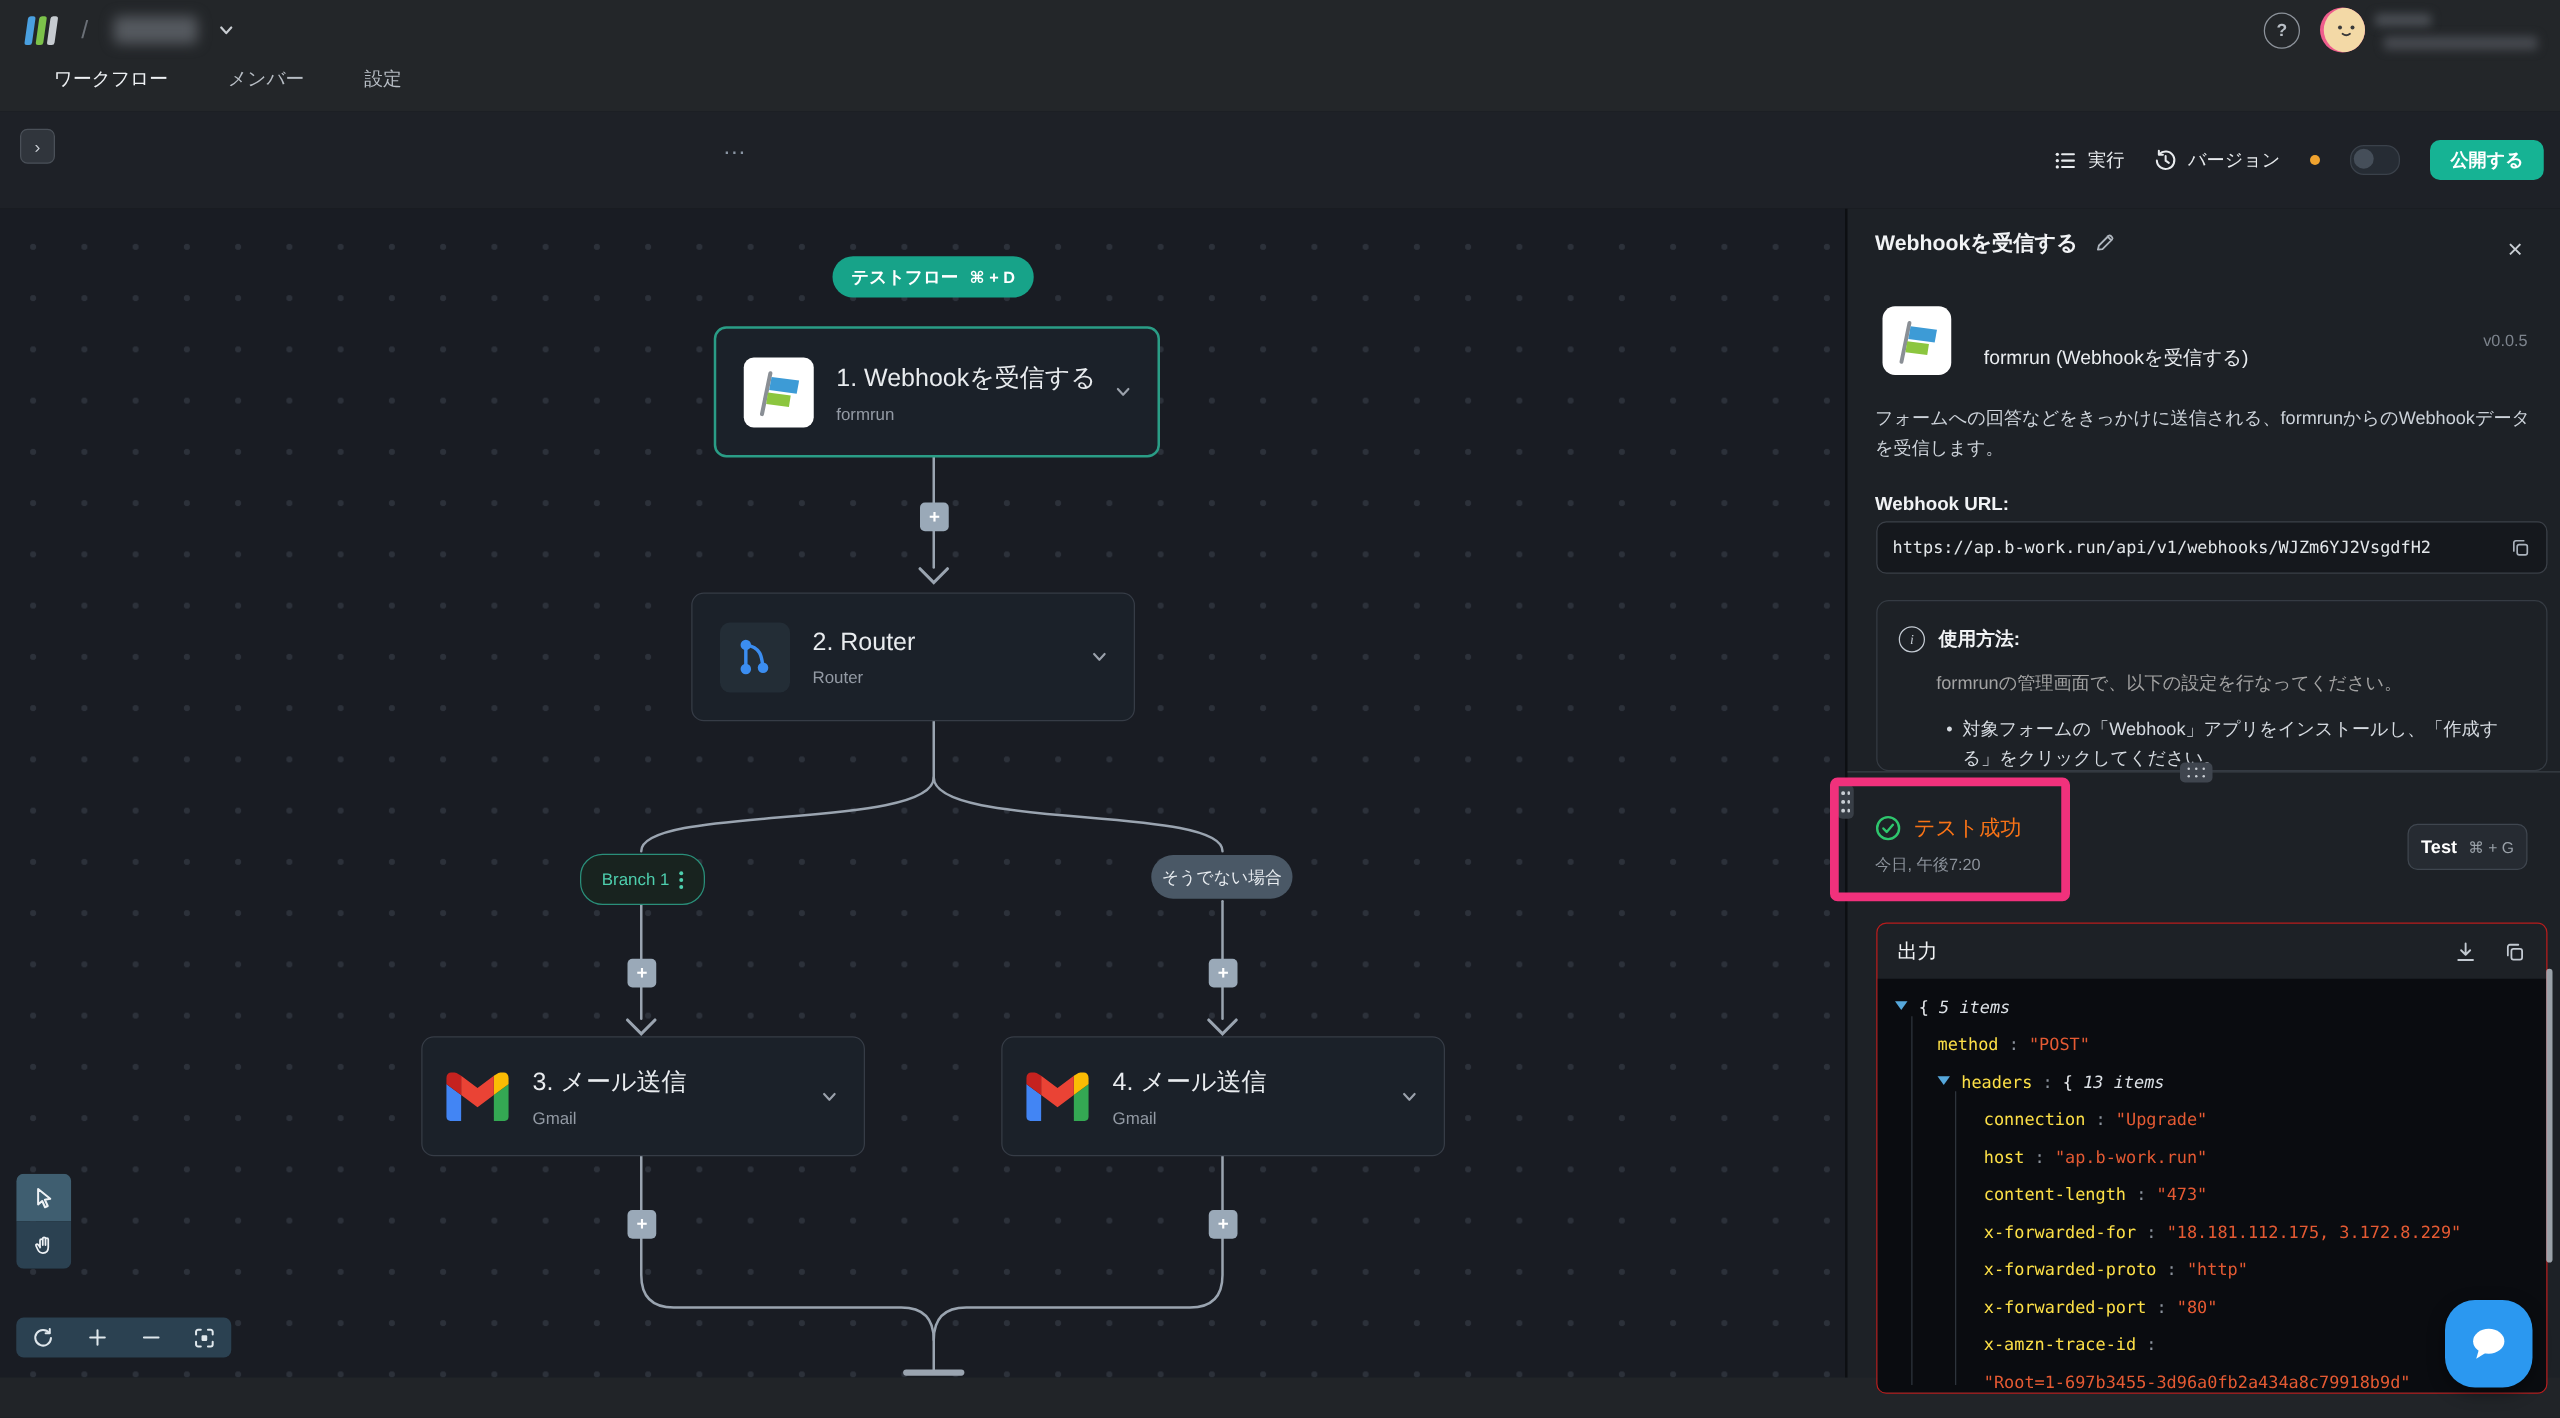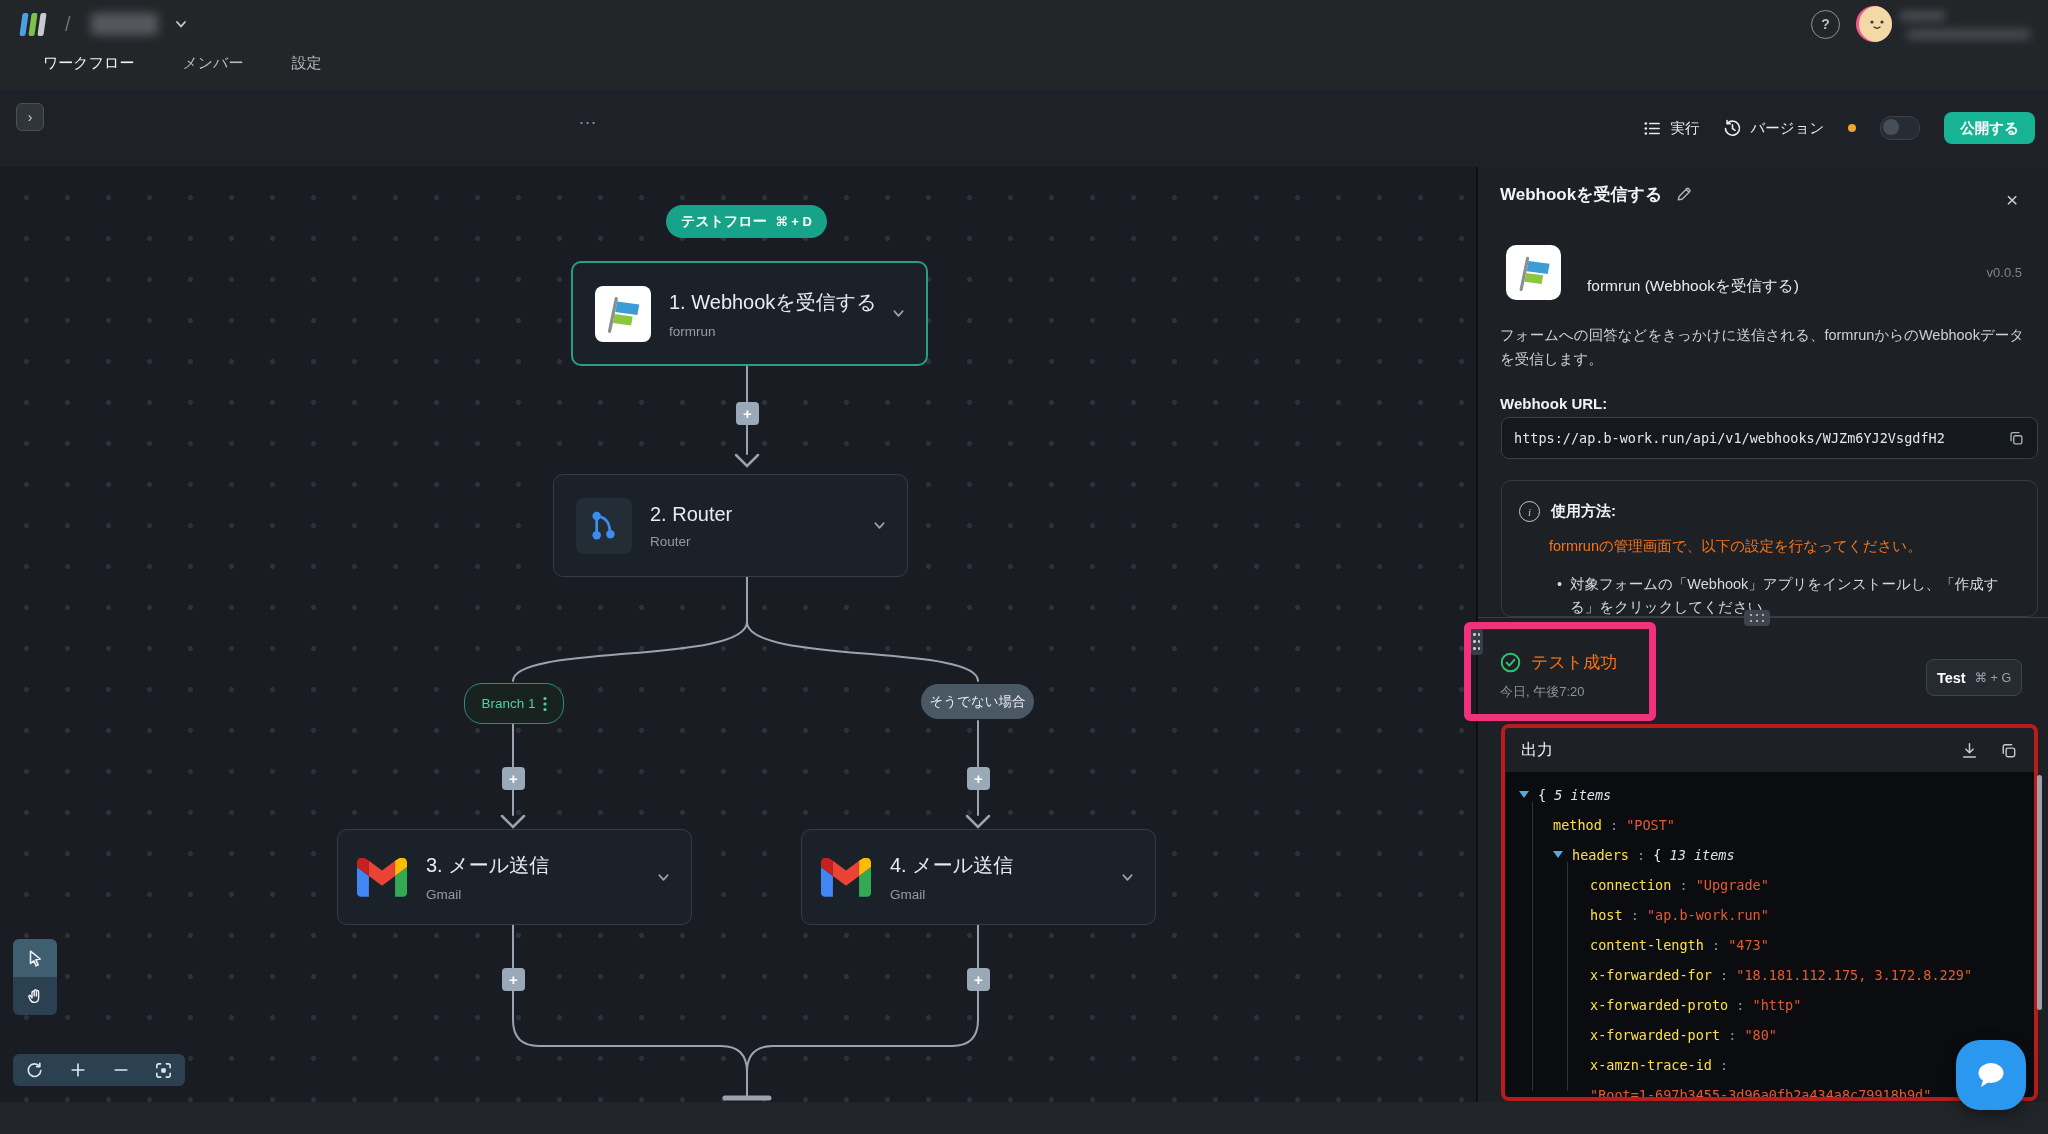--- a/index.html
+++ b/index.html
@@ -67,35 +67,35 @@
   .app-name{margin-left:26px;font-size:15.5px;color:#e9ecef;margin-top:28px;}
   .app-ver{margin-left:auto;font-size:13px;color:#7d848d;}
   .p-desc{position:absolute;left:22px;top:156px;width:528px;font-size:14.5px;line-height:24px;color:#ccd2d9;}
   .url-label{position:absolute;left:22px;top:228px;font-size:15px;font-weight:700;color:#f1f3f5;}
   .url-box{position:absolute;left:23px;top:250px;width:537px;height:42px;box-sizing:border-box;border:1px solid #3b4048;border-radius:8px;background:#15181d;display:flex;align-items:center;padding:0 12px;}
   .url-text{flex:1;font-family:"DejaVu Sans Mono","Liberation Mono",monospace;font-size:13.5px;color:#e3e7ea;white-space:nowrap;overflow:hidden;}
   .info-box{position:absolute;left:23px;top:313px;width:537px;height:137px;box-sizing:border-box;border:1px solid #353b43;border-radius:10px;overflow:hidden;}
   .info-head{position:absolute;left:17px;top:20px;display:flex;gap:11px;align-items:center;}
   .info-i{width:19px;height:19px;border-radius:50%;border:1.5px solid #c3cad2;color:#c3cad2;font-size:11px;display:flex;align-items:center;justify-content:center;font-family:"Liberation Serif",serif;font-style:italic;}
   .info-title{font-size:15px;font-weight:700;color:#f1f3f5;}
-  .info-intro{position:absolute;left:47px;top:56px;width:470px;font-size:14.5px;color:#f97316;}
+  .info-intro{position:absolute;left:47px;top:56px;width:470px;font-size:14.5px;color:#a3a3a3;}
   .info-bullet{position:absolute;left:68px;top:92px;width:450px;font-size:14.5px;line-height:23px;color:#d5dae0;}
   .info-bullet .b{position:absolute;left:-13px;}
   .splitter{position:absolute;left:0;top:450px;width:572px;height:1px;background:#3a4047;}
   .h-handle{position:absolute;left:266px;top:443px;width:26px;height:16px;border-radius:4px;background:#3f454e;display:grid;grid-template-columns:repeat(3,1fr);place-items:center;padding:2px 4px;box-sizing:border-box;cursor:row-resize;}
   .h-handle i,.v-handle i{width:2.5px;height:2.5px;border-radius:50%;background:#c9ced4;}
   .v-handle{position:absolute;left:-8px;top:461px;width:13px;height:27px;border-radius:4px;background:#383e46;display:grid;grid-template-columns:repeat(2,1fr);place-items:center;padding:3px 2px;box-sizing:border-box;cursor:grab;}
   .test-row{position:absolute;left:22px;top:484px;width:528px;}
   .test-status{display:flex;align-items:center;gap:10px;}
   .test-status .lbl{font-size:17px;color:#f97316;}
   .test-time{margin-top:9px;font-size:13px;color:#8b929b;}
   .test-btn{position:absolute;left:426px;top:8px;width:96px;height:37px;box-sizing:border-box;border:1px solid #3f464f;border-radius:8px;background:#262b32;display:flex;align-items:center;justify-content:center;gap:9px;cursor:pointer;}
   .test-btn .t{font-size:14.5px;font-weight:700;color:#fff;}
   .test-btn .k{font-size:12.5px;color:#9aa1a9;}
-  .output-box{position:absolute;left:23px;top:557px;width:537px;height:377px;box-sizing:border-box;border:4px solid #b91c1c;border-radius:8px;overflow:hidden;}
+  .output-box{position:absolute;left:23px;top:571px;width:537px;height:377px;box-sizing:border-box;border:1px solid #b91c1c;border-radius:8px;overflow:hidden;}
   .out-head{height:44px;display:flex;align-items:center;padding:0 16px;}
   .out-title{font-size:16px;color:#f1f3f5;}
   .out-icons{margin-left:auto;display:flex;gap:20px;}
   .out-icons span{cursor:pointer;display:flex;}
   .code{position:absolute;left:0;top:44px;right:0;bottom:0;background:#0a0c10;font-family:"DejaVu Sans Mono","Liberation Mono",monospace;font-size:13.5px;padding-top:8px;overflow:hidden;}
   .json-row{height:30px;line-height:30px;white-space:nowrap;}
   .lvl0{padding-left:14px;}.lvl1{padding-left:48px;}.lvl2{padding-left:85px;}
   .tri{display:inline-block;width:0;height:0;border-left:5.5px solid transparent;border-right:5.5px solid transparent;border-top:7px solid #56a8dc;margin-right:9px;vertical-align:2px;cursor:pointer;}
   .jkey{color:#fde047;}
   .jcolon{color:#8a919b;}

